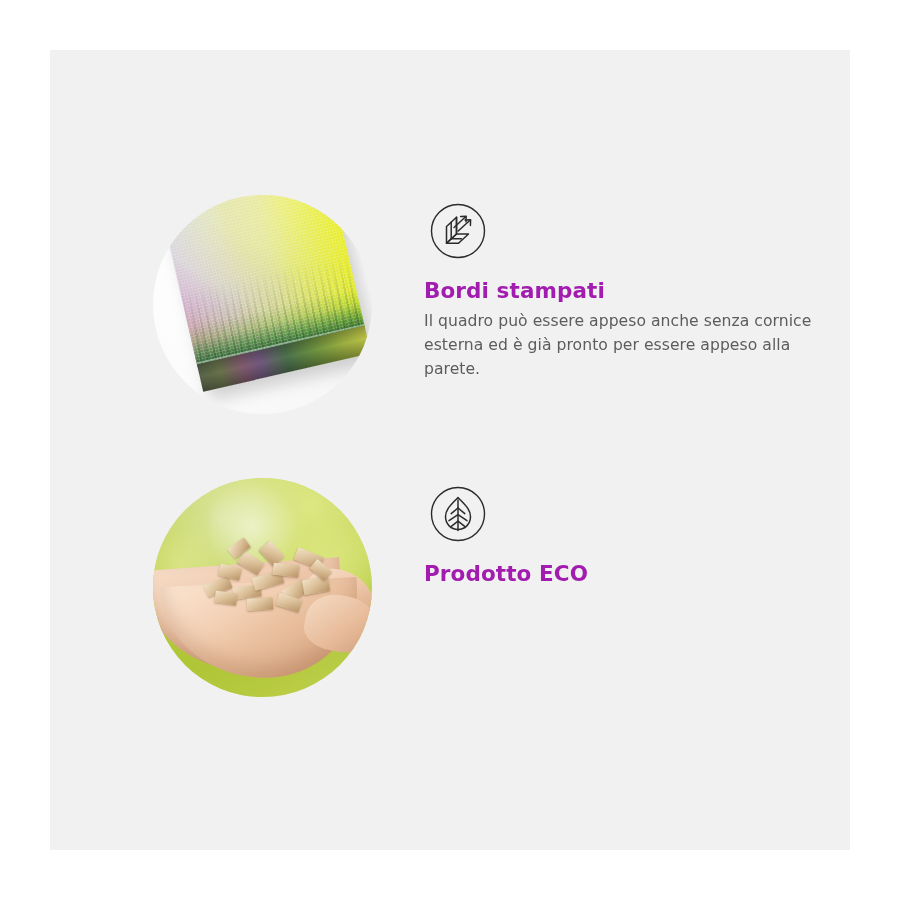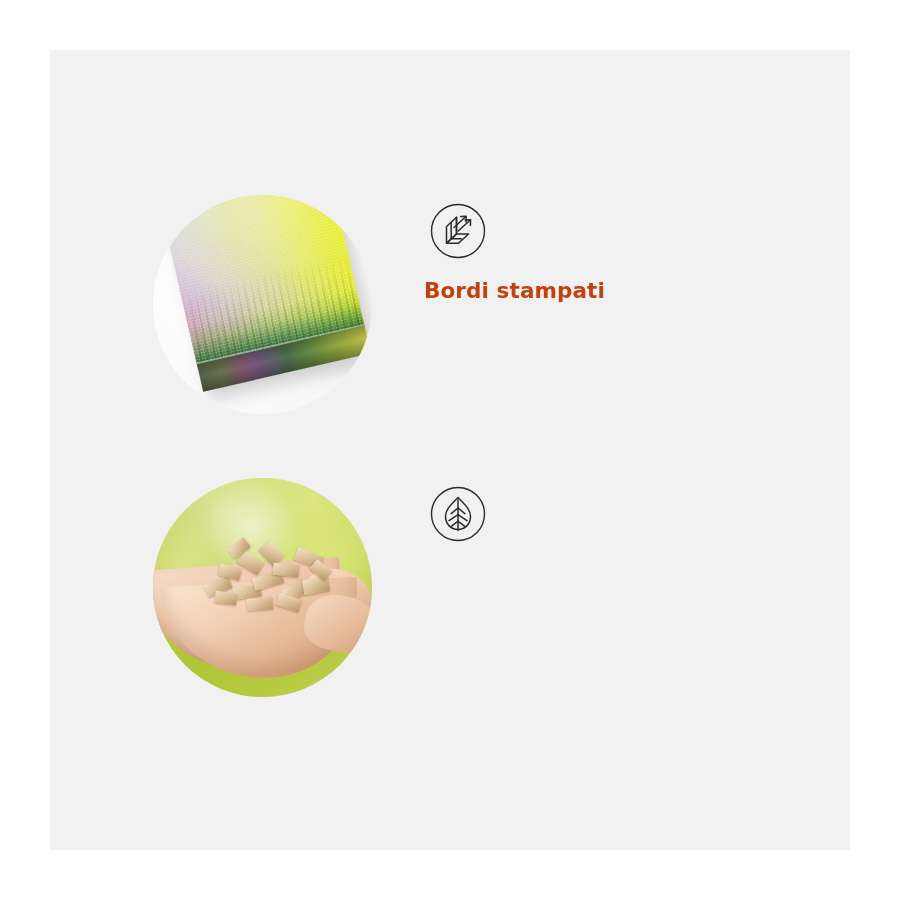--- a/index.html
+++ b/index.html
@@ -258,21 +258,21 @@
   .feature-text {
     position: absolute;
     left: 374px;
     top: 83px;
     width: 400px;
   }
   .feature-title {
     margin: 0 0 6px 0;
     font-size: 21.5px;
     font-weight: 600;
-    color: #c2410c;
+    color: #a21caf;
     letter-spacing: .1px;
   }
   .feature-desc {
     margin: 0;
     font-size: 15.6px;
     line-height: 24px;
     color: #5c5c5c;
     letter-spacing: .05px;
   }
 </style>
@@ -309,20 +309,21 @@
 
           <path d="M24.0 24.5 L35.6 13.8"></path>
           <path d="M30.6 13.4 L36.2 13.3 L36.0 18.9"></path>
           <path d="M28.2 28.0 L40.0 17.2"></path>
           <path d="M35.0 16.9 L40.6 16.8 L40.4 22.4"></path>
         </svg>
       </div>
 
       <div class="feature-text">
         <h3 class="feature-title">Bordi stampati</h3>
+        <p class="feature-desc">Il quadro può essere appeso anche senza cornice esterna ed è già pronto per essere appeso alla parete.</p>
       </div>
     </div>
 
     <div class="feature feature-2">
 
       <div class="photo-circle">
         <div class="photo-eco">
           <div class="eco-blur"></div>
           <div class="hand-back"></div>
           <div class="hand-thumb"></div>
@@ -360,17 +361,18 @@
           <path d="M28 22.0 L21.2 27.6"></path>
           <path d="M28 22.0 L34.8 27.6"></path>
           <path d="M28 28.6 L19.0 34.6"></path>
           <path d="M28 28.6 L37.0 34.6"></path>
           <path d="M28 35.2 L21.6 40.2"></path>
           <path d="M28 35.2 L34.4 40.2"></path>
         </svg>
       </div>
 
       <div class="feature-text">
+        <h3 class="feature-title">Prodotto ECO</h3>
       </div>
     </div>
 
   </div>
 </div>
 
 </body></html>

